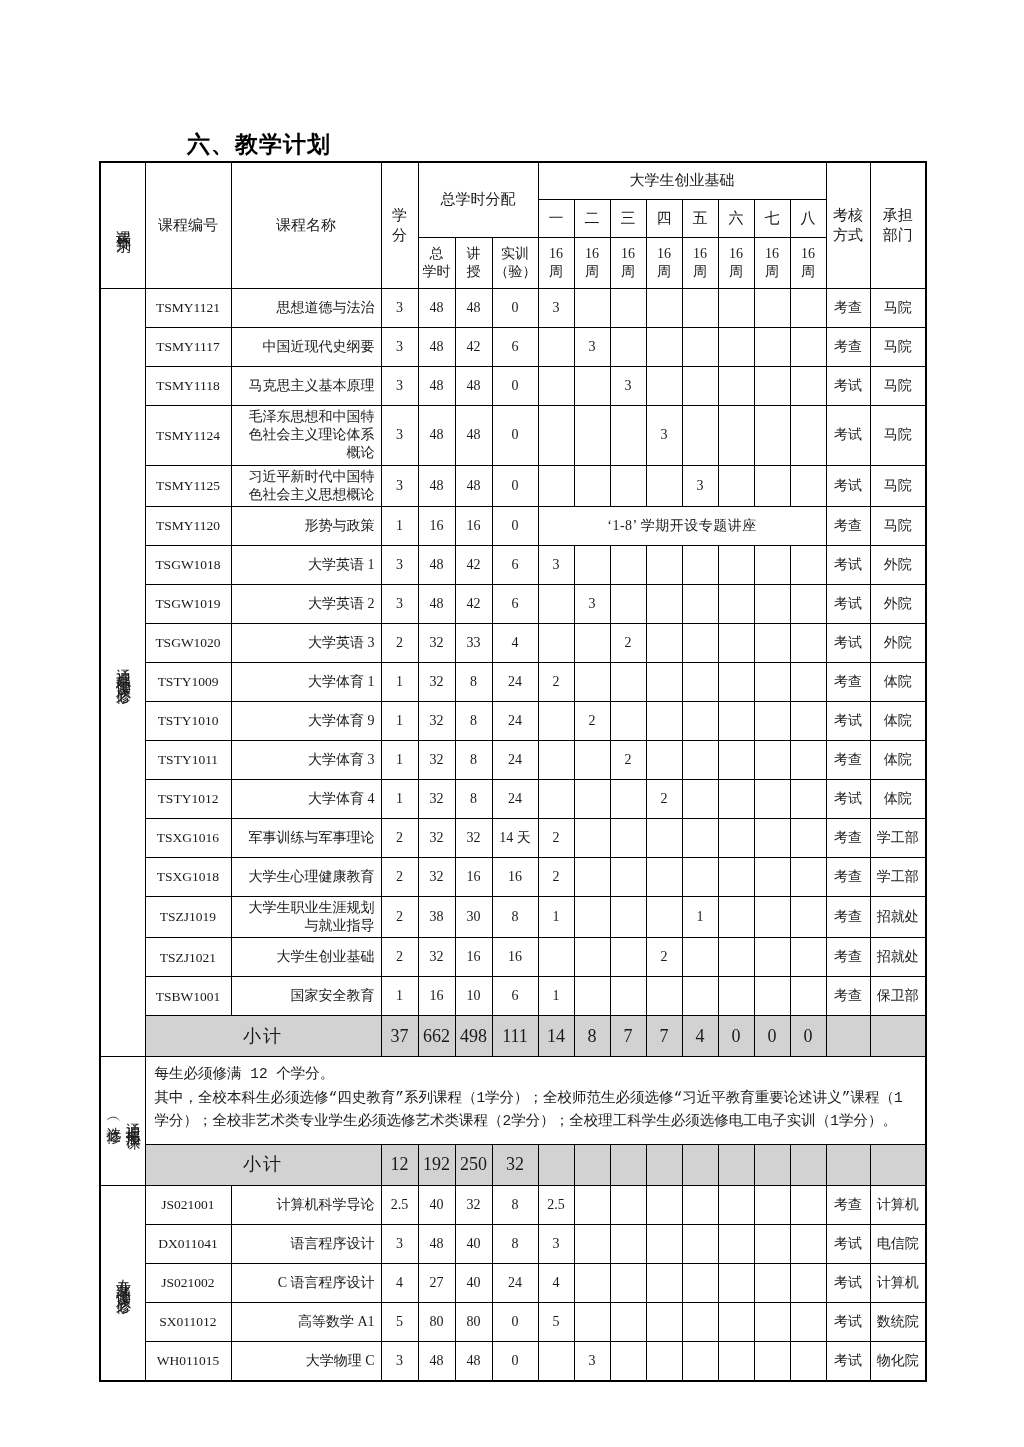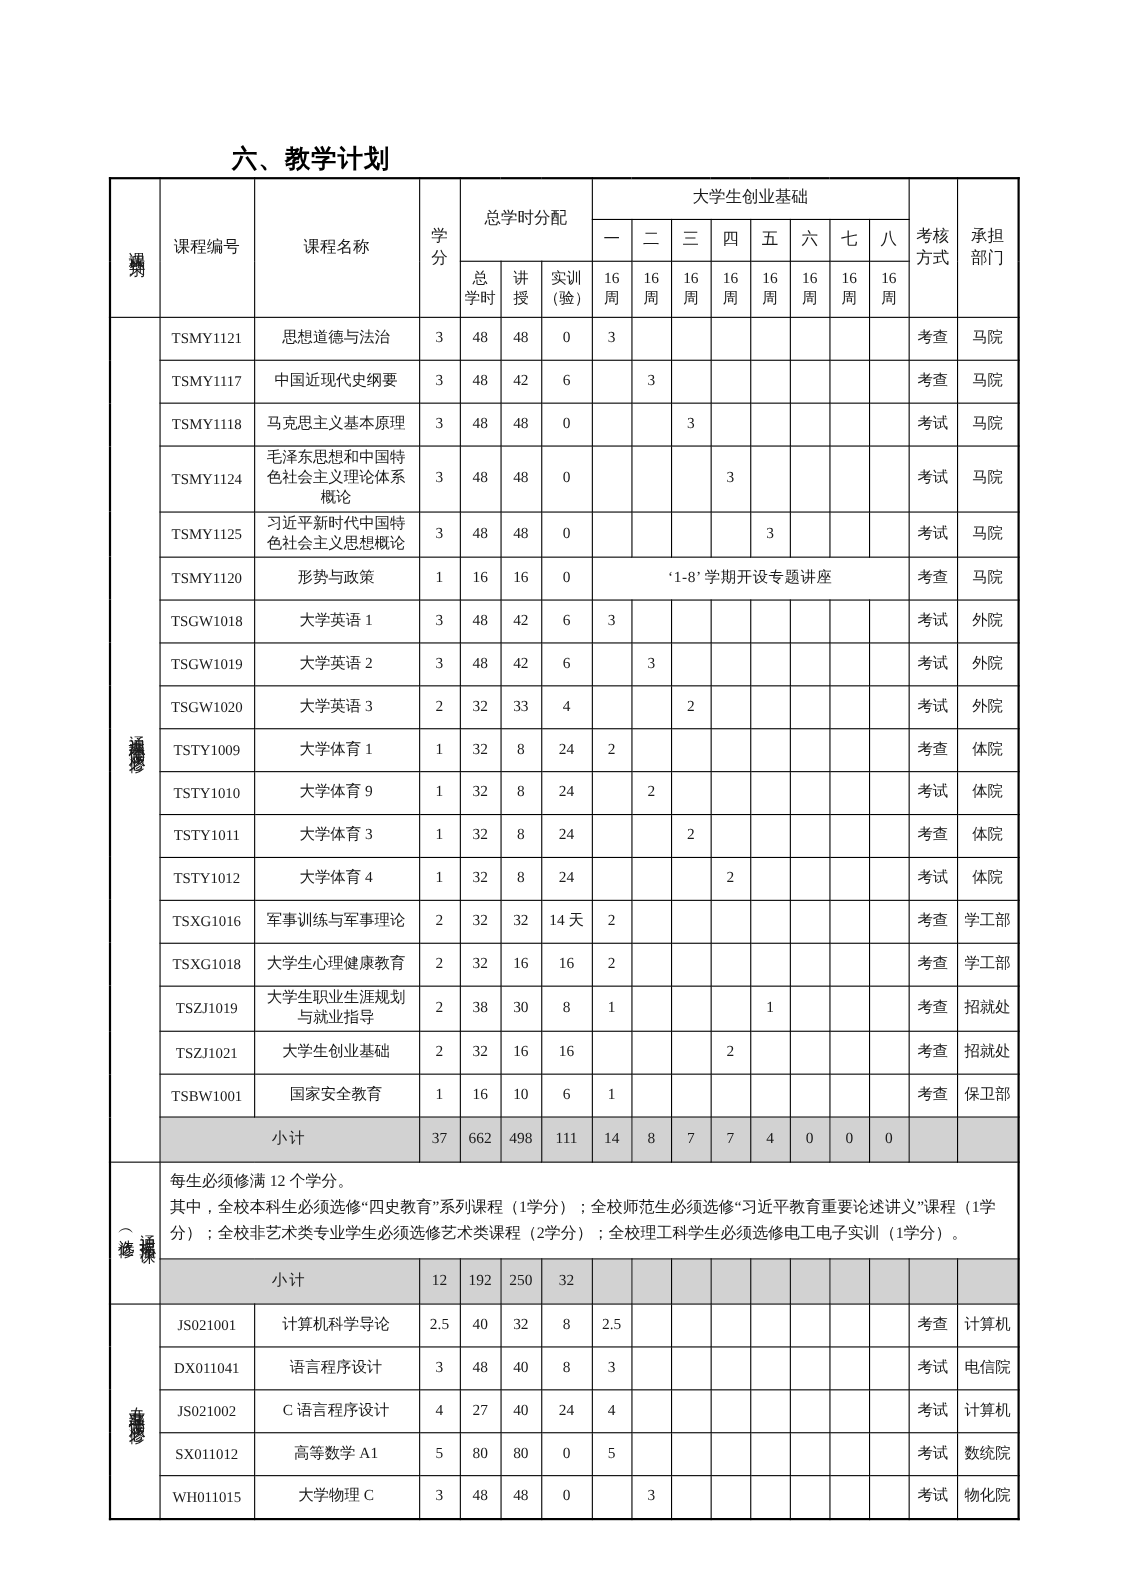--- a/index.html
+++ b/index.html
@@ -1,38 +1,38 @@
 <!DOCTYPE html>
 <html><head>
 <meta charset="utf-8">
 <style>
   html,body{margin:0;padding:0;background:#ffffff;}
   .page{position:relative;width:1024px;height:1447px;background:#ffffff;overflow:hidden;
         font-family:"Liberation Serif","DejaVu Serif",serif;color:#1a1a1a;}
-  .title{position:absolute;left:211px;top:129px;margin:0;
+  .title{position:absolute;left:187px;top:129px;margin:0;
          font-family:"Liberation Sans","DejaVu Sans",sans-serif;
          font-weight:bold;font-size:23px;letter-spacing:1px;color:#000;}
   table.plan{position:absolute;left:99px;top:161px;width:826px;
              border-collapse:collapse;table-layout:fixed;
              border:2px solid #000;}
   .plan th,.plan td{border:1px solid #000;text-align:center;vertical-align:middle;
                     padding:2px;font-weight:normal;line-height:1.3;
                     overflow:hidden;}
   thead th{font-size:15px;}
   thead tr:nth-child(1) th{height:32px;}
   thead tr:nth-child(2) th{height:33px;font-size:15px;}
   thead tr:nth-child(3) th{height:46px;font-size:14px;}
   .pre{white-space:pre-line;}
   tbody td{font-size:14px;height:34px;}
   td.code{font-size:13.5px;}
-  td.cname{text-align:center;padding-left:5px;padding-right:6px;margin-left:29px;}
+  td.cname{text-align:right;padding-left:5px;padding-right:6px;margin-left:29px;}
   td.note{text-align:left;padding:6px 9px 10px 9px;font-size:14.5px;line-height:1.62;
-          white-space:pre-line;height:auto;}
+          white-space:pre-line;height:auto;font-family:Liberation Mono, monospace;}
   td.semnote{font-size:14px;letter-spacing:.5px;margin-left:27px;}
-  tr.subtotal td{background:#d2d2d2;height:36px;font-size:14px;}
+  tr.subtotal td{background:#d2d2d2;height:36px;font-size:18px;}
   td.sublabel{letter-spacing:2px;}
   td.catcell{background:#ffffff;padding:0;}
   .vertical{display:inline-block;writing-mode:vertical-rl;text-orientation:mixed;
             white-space:pre-line;letter-spacing:3px;font-size:15px;text-align:center;}
 </style>
 </head>
 <body>
 
 <div class="page">
   <h1 class="title">六、教学计划</h1>

